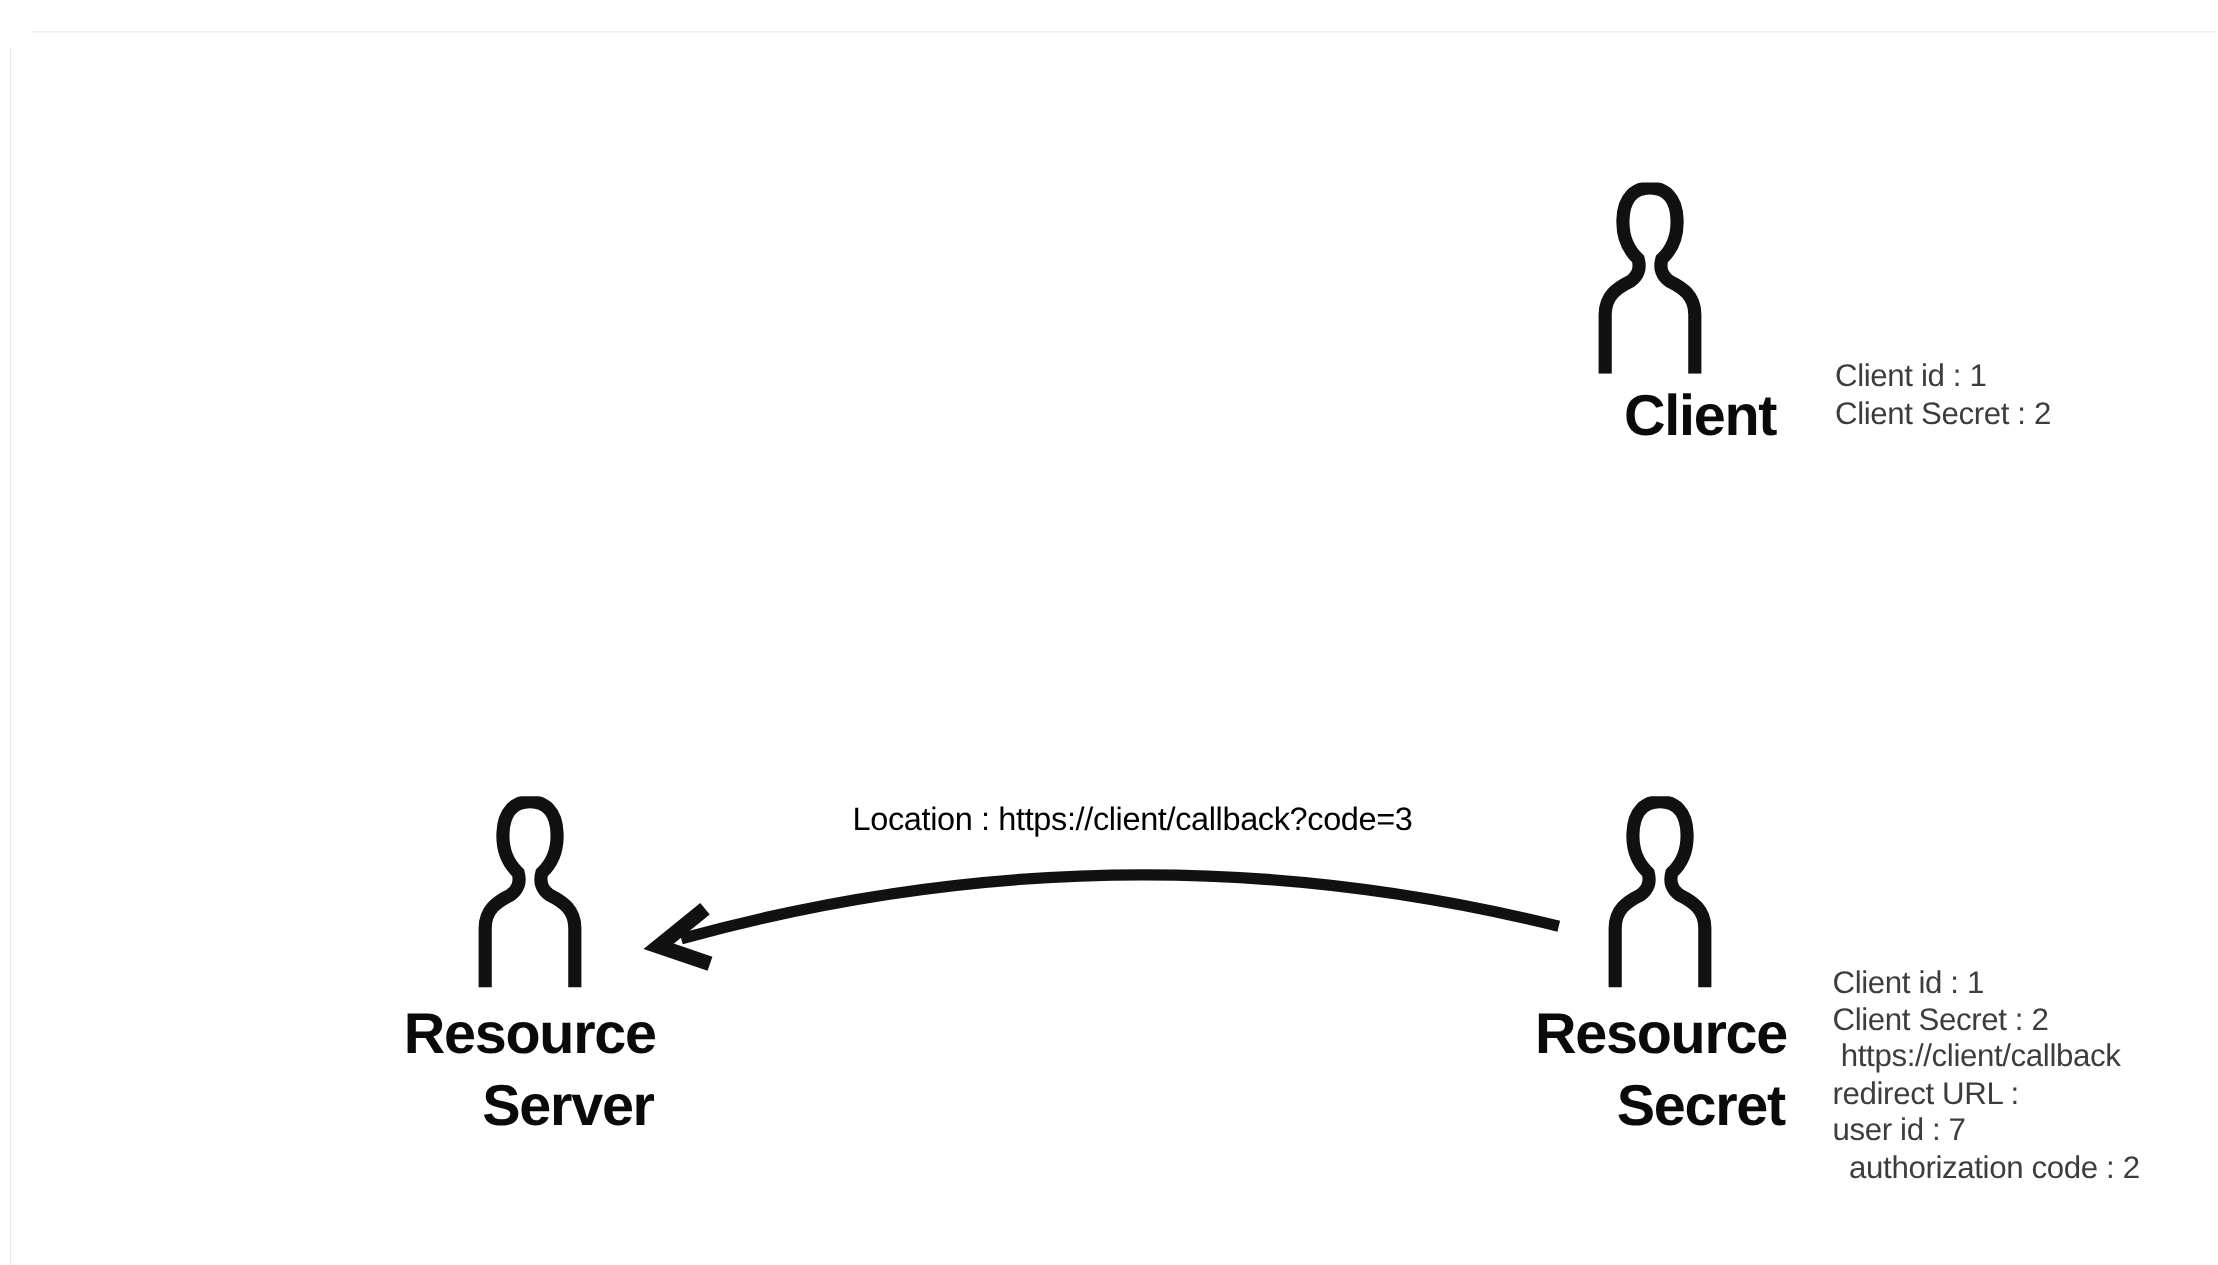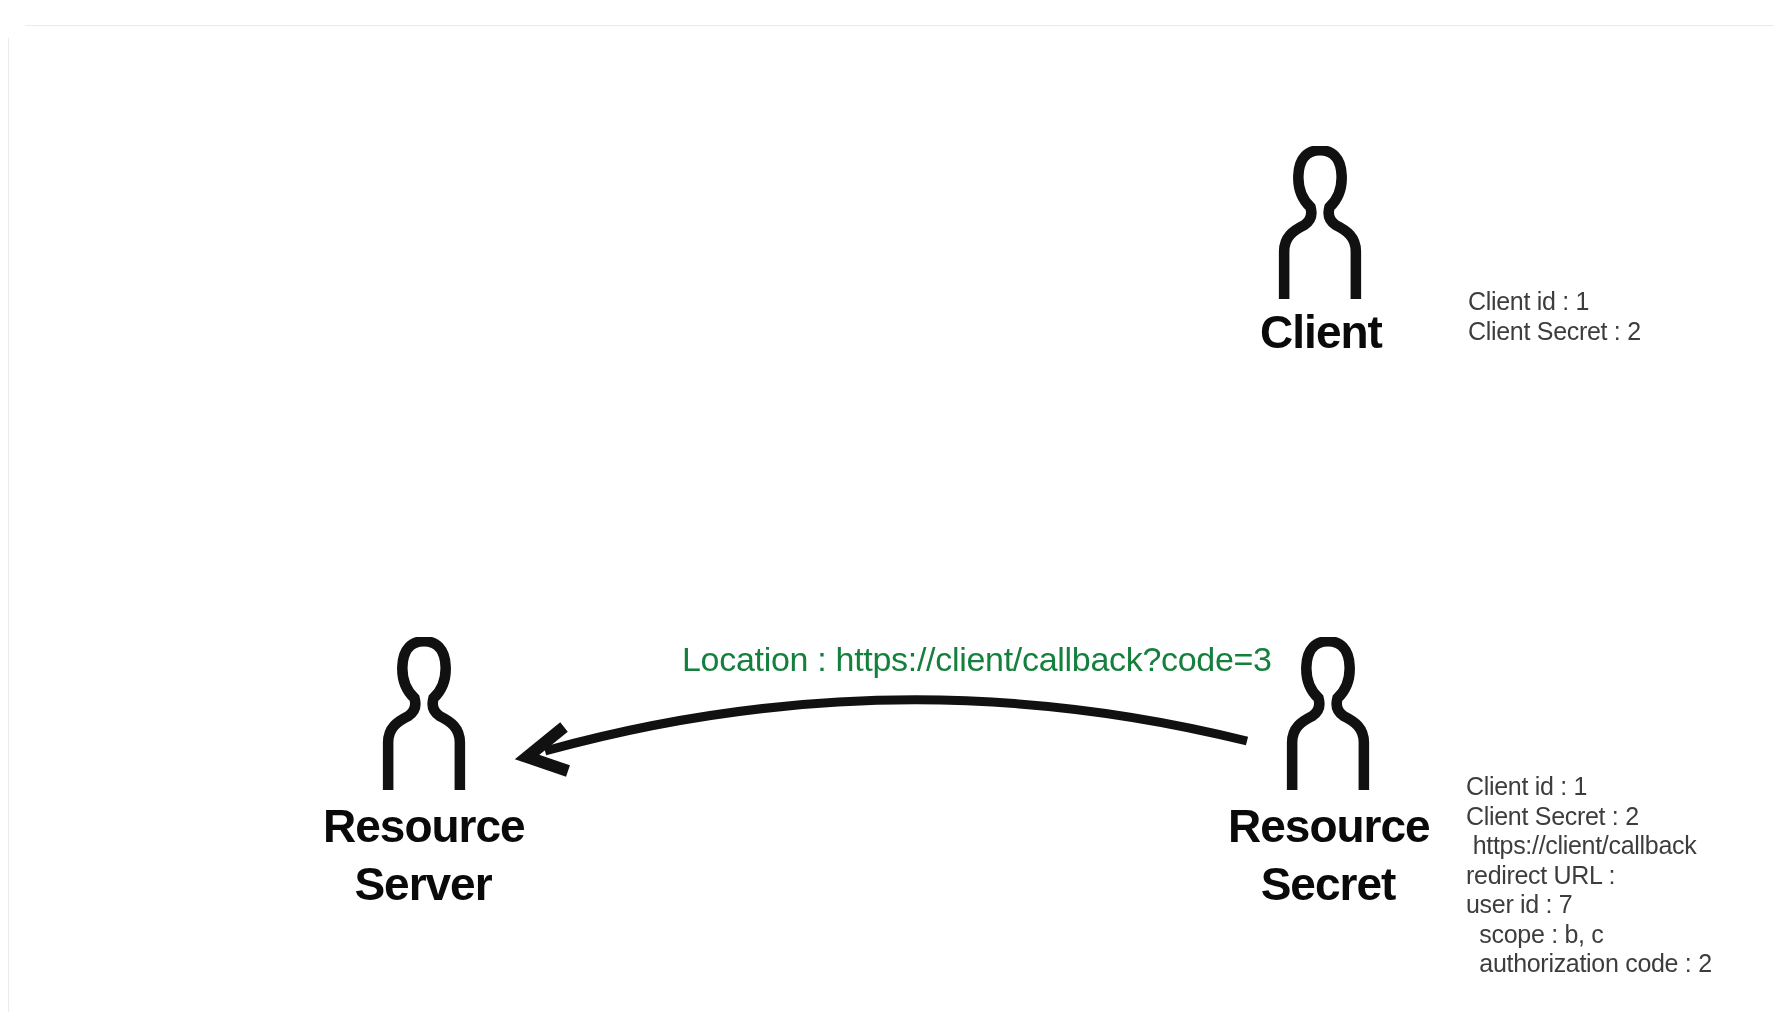--- a/index.html
+++ b/index.html
@@ -30,21 +30,21 @@
   }
   .actor {
     position: absolute;
   }
   .person-icon {
     display: block;
   }
   .actor-label {
     position: absolute;
     width: 200px;
-    text-align: center;
+    text-align: right;
     font-weight: 700;
     font-size: 46px;
     line-height: 58px;
     letter-spacing: -1px;
     color: #0a0a0a;
     white-space: nowrap;
   }
   .info-block {
     position: absolute;
     color: #3d3d3d;
@@ -57,23 +57,23 @@
   }
   .arrow-layer {
     position: absolute;
     left: 0; top: 0;
     pointer-events: none;
   }
   .arrow-label {
     position: absolute;
     left: 682px;
     top: 640px;
-    font-size: 34px;
+    font-size: 26px;
     letter-spacing: -0.3px;
-    color: #15803d;
+    color: #000000;
     white-space: nowrap;
   }
 </style>
 </head>
 <body>
 
 <div class="canvas">
 
   <div class="edge-top"></div>
   <div class="edge-left"></div>
@@ -114,17 +114,16 @@
   <div class="actor-label" style="left:1228px; top:797px;">
     <div>Resource</div>
     <div>Secret</div>
   </div>
   <div class="info-block" style="left:1466px; top:772px;">
     <div class="info-line">Client id : 1</div>
     <div class="info-line">Client Secret : 2</div>
     <div class="info-line"> https://client/callback</div>
     <div class="info-line">redirect URL :</div>
     <div class="info-line">user id : 7</div>
-    <div class="info-line">  scope : b, c</div>
     <div class="info-line">  authorization code : 2</div>
   </div>
 
 </div>
 
 </body></html>

